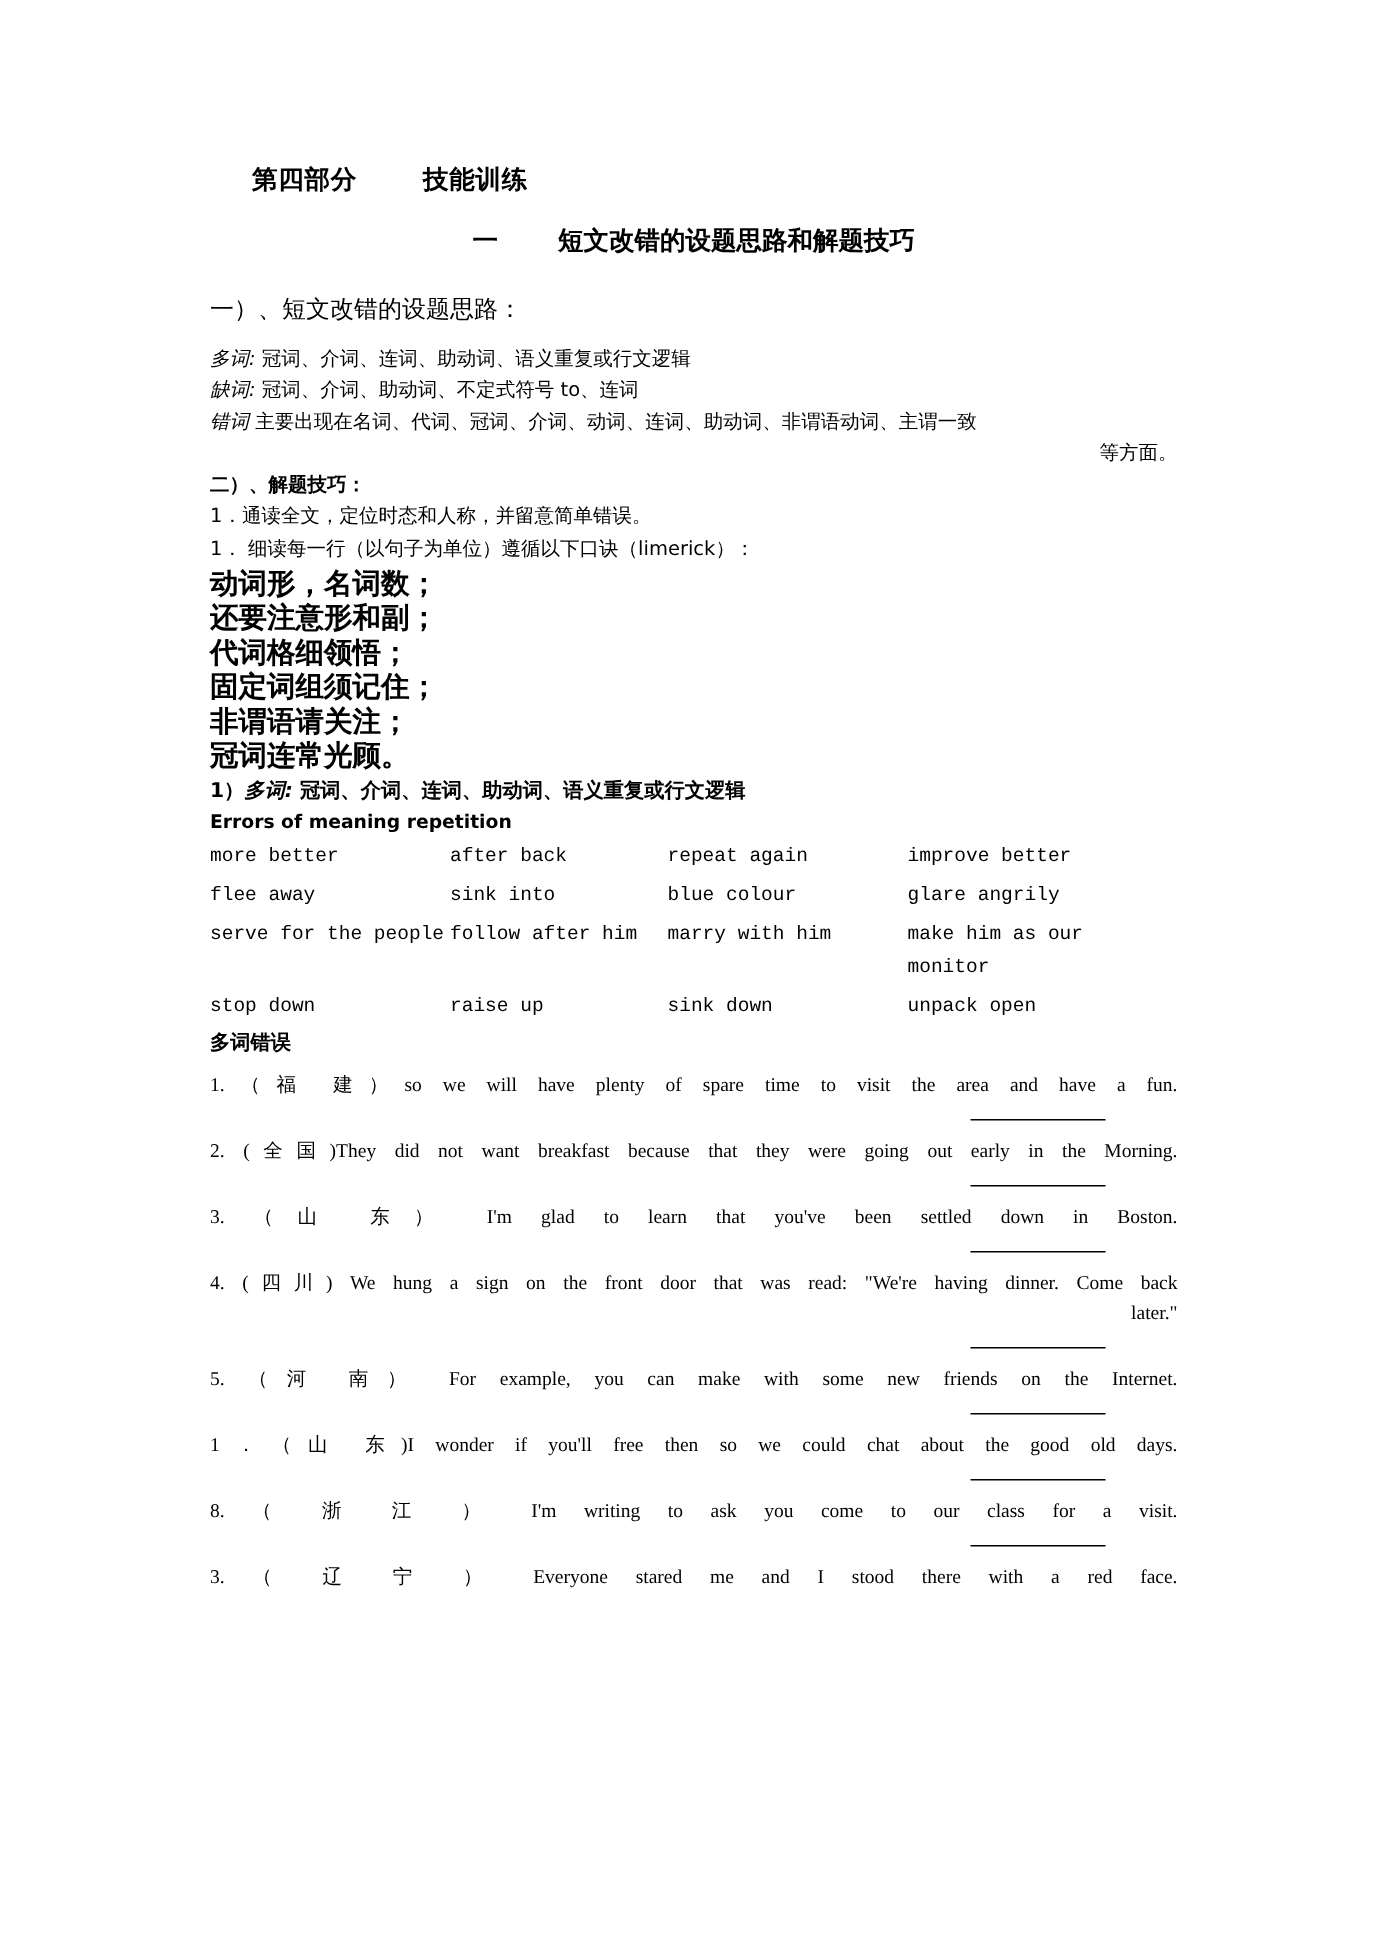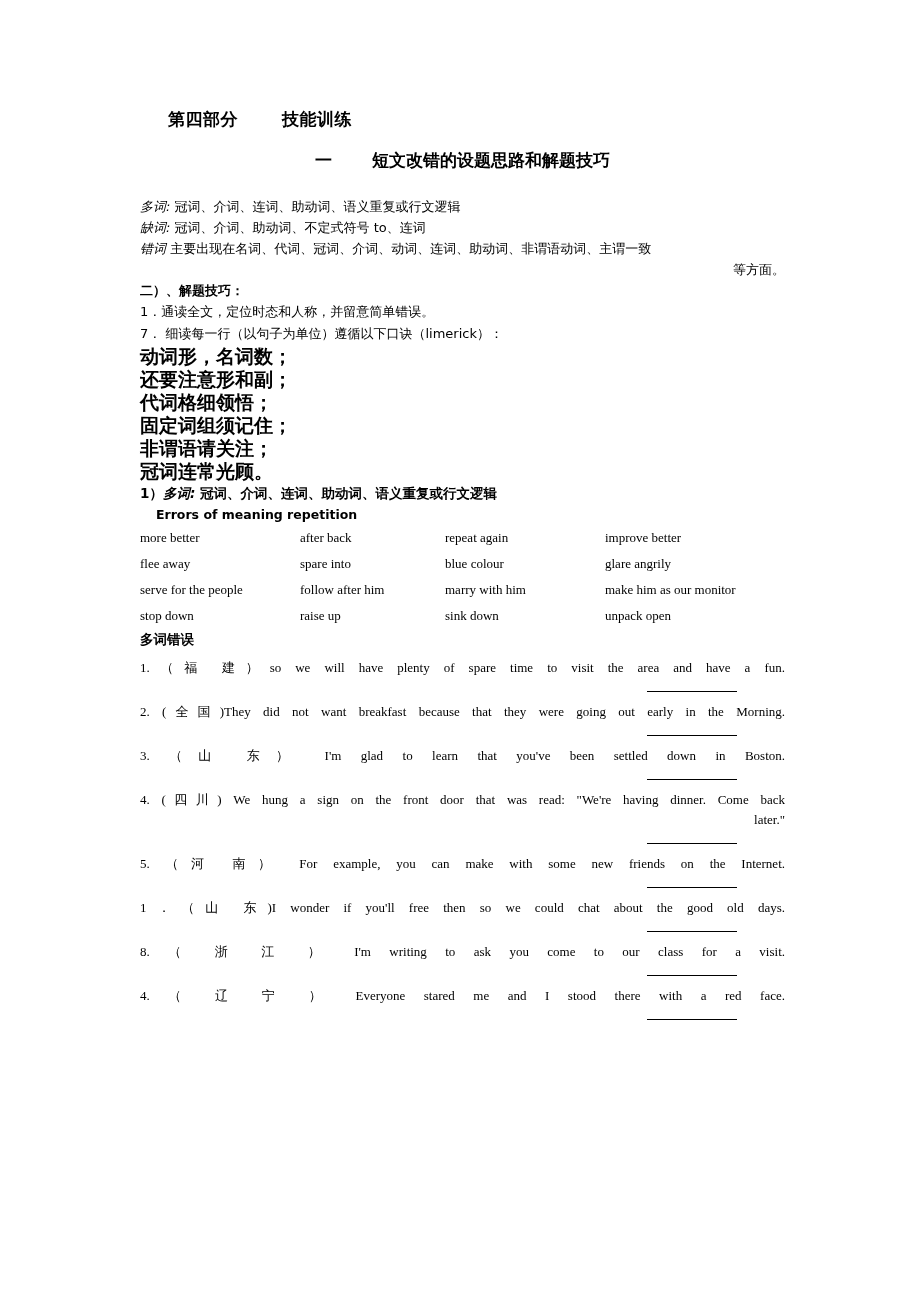--- a/index.html
+++ b/index.html
@@ -75,25 +75,25 @@
   .limerick {
     font-family: "DejaVu Sans", sans-serif;
     font-size: 19px;
     font-weight: bold;
     line-height: 23px;
   }
   .err-head {
     font-family: "DejaVu Sans", sans-serif;
     font-size: 12.5px;
     font-weight: bold;
-    margin: 4px 0 3px 16px;
+    margin: 4px 0 3px 0;
   }
   table.phr {
     border-collapse: collapse;
-    font-family: Liberation Serif, serif;
+    font-family: Liberation Mono, monospace;
     font-size: 13px;
     width: 635px;
     margin: 0 0 0 0;
   }
   table.phr td {
     padding: 2px 0;
     line-height: 22px;
     vertical-align: top;
   }
   .c1 { width: 160px; }
@@ -146,39 +146,40 @@
   <div class="content">
 
     <div class="h-part">
       <span>第四部分</span><span class="gap"></span><span>技能训练</span>
     </div>
 
     <div class="h-sec">
       <span>一</span><span class="gap"></span><span>短文改错的设题思路和解题技巧</span>
     </div>
 
+    <div class="h-sub">一）、短文改错的设题思路：</div>
 
     <div class="line hang">
       <span class="ital">多词:</span>
       <span>冠词、介词、连词、助动词、语义重复或行文逻辑</span>
     </div>
     <div class="line hang">
       <span class="ital">缺词:</span>
       <span>冠词、介词、助动词、不定式符号 to、连词</span>
     </div>
     <div class="line hang">
       <span class="ital">错词</span>
       <span>主要出现在名词、代词、冠词、介词、动词、连词、助动词、非谓语动词、主谓一致</span>
     </div>
     <div class="line cont-indent">等方面。</div>
 
     <div class="line bold">二）、解题技巧：</div>
 
     <div class="num-list">1．通读全文，定位时态和人称，并留意简单错误。</div>
-    <div class="num-list">7． 细读每一行（以句子为单位）遵循以下口诀（limerick）：</div>
+    <div class="num-list">1． 细读每一行（以句子为单位）遵循以下口诀（limerick）：</div>
 
     <div class="limerick">动词形，名词数；</div>
     <div class="limerick">还要注意形和副；</div>
     <div class="limerick">代词格细领悟；</div>
     <div class="limerick">固定词组须记住；</div>
     <div class="limerick">非谓语请关注；</div>
     <div class="limerick">冠词连常光顾。</div>
 
     <div class="sec-label">
       <span>1）</span><span class="ital">多词:</span>
@@ -190,21 +191,21 @@
     <table class="phr">
       <tbody>
           <tr>
         <td class="c1">more better</td>
         <td class="c2">after back</td>
         <td class="c3">repeat again</td>
         <td class="c4">improve better</td>
       </tr>
       <tr>
         <td class="c1">flee away</td>
-        <td class="c2">spare into</td>
+        <td class="c2">sink into</td>
         <td class="c3">blue colour</td>
         <td class="c4">glare angrily</td>
       </tr>
       <tr>
         <td class="c1">serve for the people</td>
         <td class="c2">follow after him</td>
         <td class="c3">marry with him</td>
         <td class="c4">make him as our monitor</td>
       </tr>
       <tr>
@@ -249,18 +250,18 @@
       <div class="qtext">1．（山 东)I wonder if you'll free then so we could chat about the good old days.</div>
       <div class="blankline"><span class="blank"></span></div>
     </div>
 
     <div class="qitem">
       <div class="qtext">8. （ 浙 江 ） I'm writing to ask you come    to our class for a visit.</div>
       <div class="blankline"><span class="blank"></span></div>
     </div>
 
     <div class="qitem">
-      <div class="qtext">4. （ 辽 宁 ） Everyone stared me and I stood there with a red face.</div>
+      <div class="qtext">3. （ 辽 宁 ） Everyone stared me and I stood there with a red face.</div>
       <div class="blankline"><span class="blank"></span></div>
     </div>
 
   </div>
 </div>
 
 </body></html>

